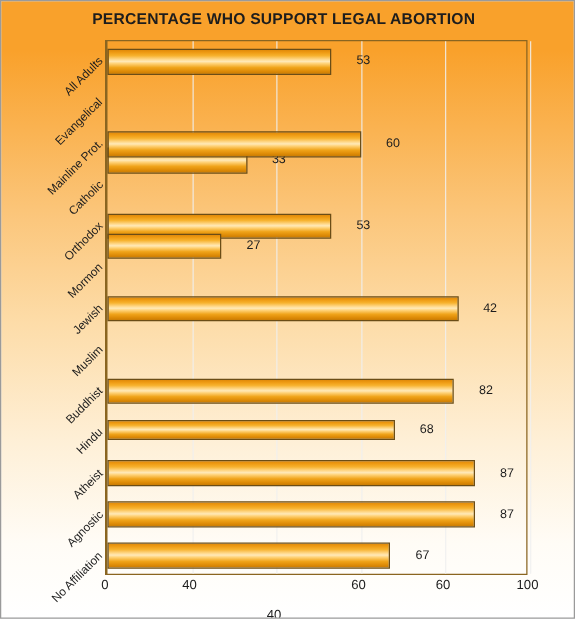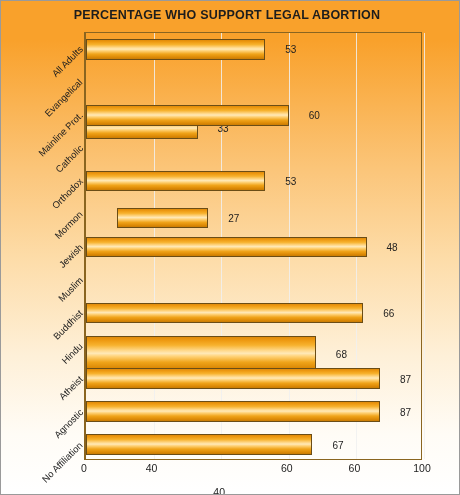--- a/index.html
+++ b/index.html
@@ -188,33 +188,33 @@
           <span class="bar-label" style="left: 111.54px;">33</span>
         </div>
         <div class="bar-row" style="top: 72.1015px; height: 20.4123px;">
           <div class="bar" style="width: 202.8px;"></div>
           <span class="bar-label" style="left: 202.8px;">60</span>
         </div>
         <div class="bar-row" style="top: 137.948px; height: 20.4123px;">
           <div class="bar" style="width: 179.14px;"></div>
           <span class="bar-label" style="left: 179.14px;">53</span>
         </div>
-        <div class="bar-row" style="top: 175px; height: 20.4123px; margin-left: 31px;">
+        <div class="bar-row" style="top: 154px; height: 20.4123px;">
           <div class="bar" style="width: 91.26px;"></div>
           <span class="bar-label" style="left: 91.26px;">27</span>
         </div>
         <div class="bar-row" style="top: 203.794px; height: 20.4123px;">
           <div class="bar" style="width: 280.54px;"></div>
-          <span class="bar-label" style="left: 280.54px;">48</span>
+          <span class="bar-label" style="left: 280.54px;">42</span>
         </div>
         <div class="bar-row" style="top: 269.64px; height: 20.4123px;">
           <div class="bar" style="width: 277.16px;"></div>
-          <span class="bar-label" style="left: 277.16px;">66</span>
-        </div>
-        <div class="bar-row" style="top: 302.563px; height: 36px;">
+          <span class="bar-label" style="left: 277.16px;">82</span>
+        </div>
+        <div class="bar-row" style="top: 302.563px; height: 16px;">
           <div class="bar" style="width: 229.84px;"></div>
           <span class="bar-label" style="left: 229.84px;">68</span>
         </div>
         <div class="bar-row" style="top: 335.486px; height: 20.4123px;">
           <div class="bar" style="width: 294.06px;"></div>
           <span class="bar-label" style="left: 294.06px;">87</span>
         </div>
         <div class="bar-row" style="top: 368.409px; height: 20.4123px;">
           <div class="bar" style="width: 294.06px;"></div>
           <span class="bar-label" style="left: 294.06px;">87</span>

